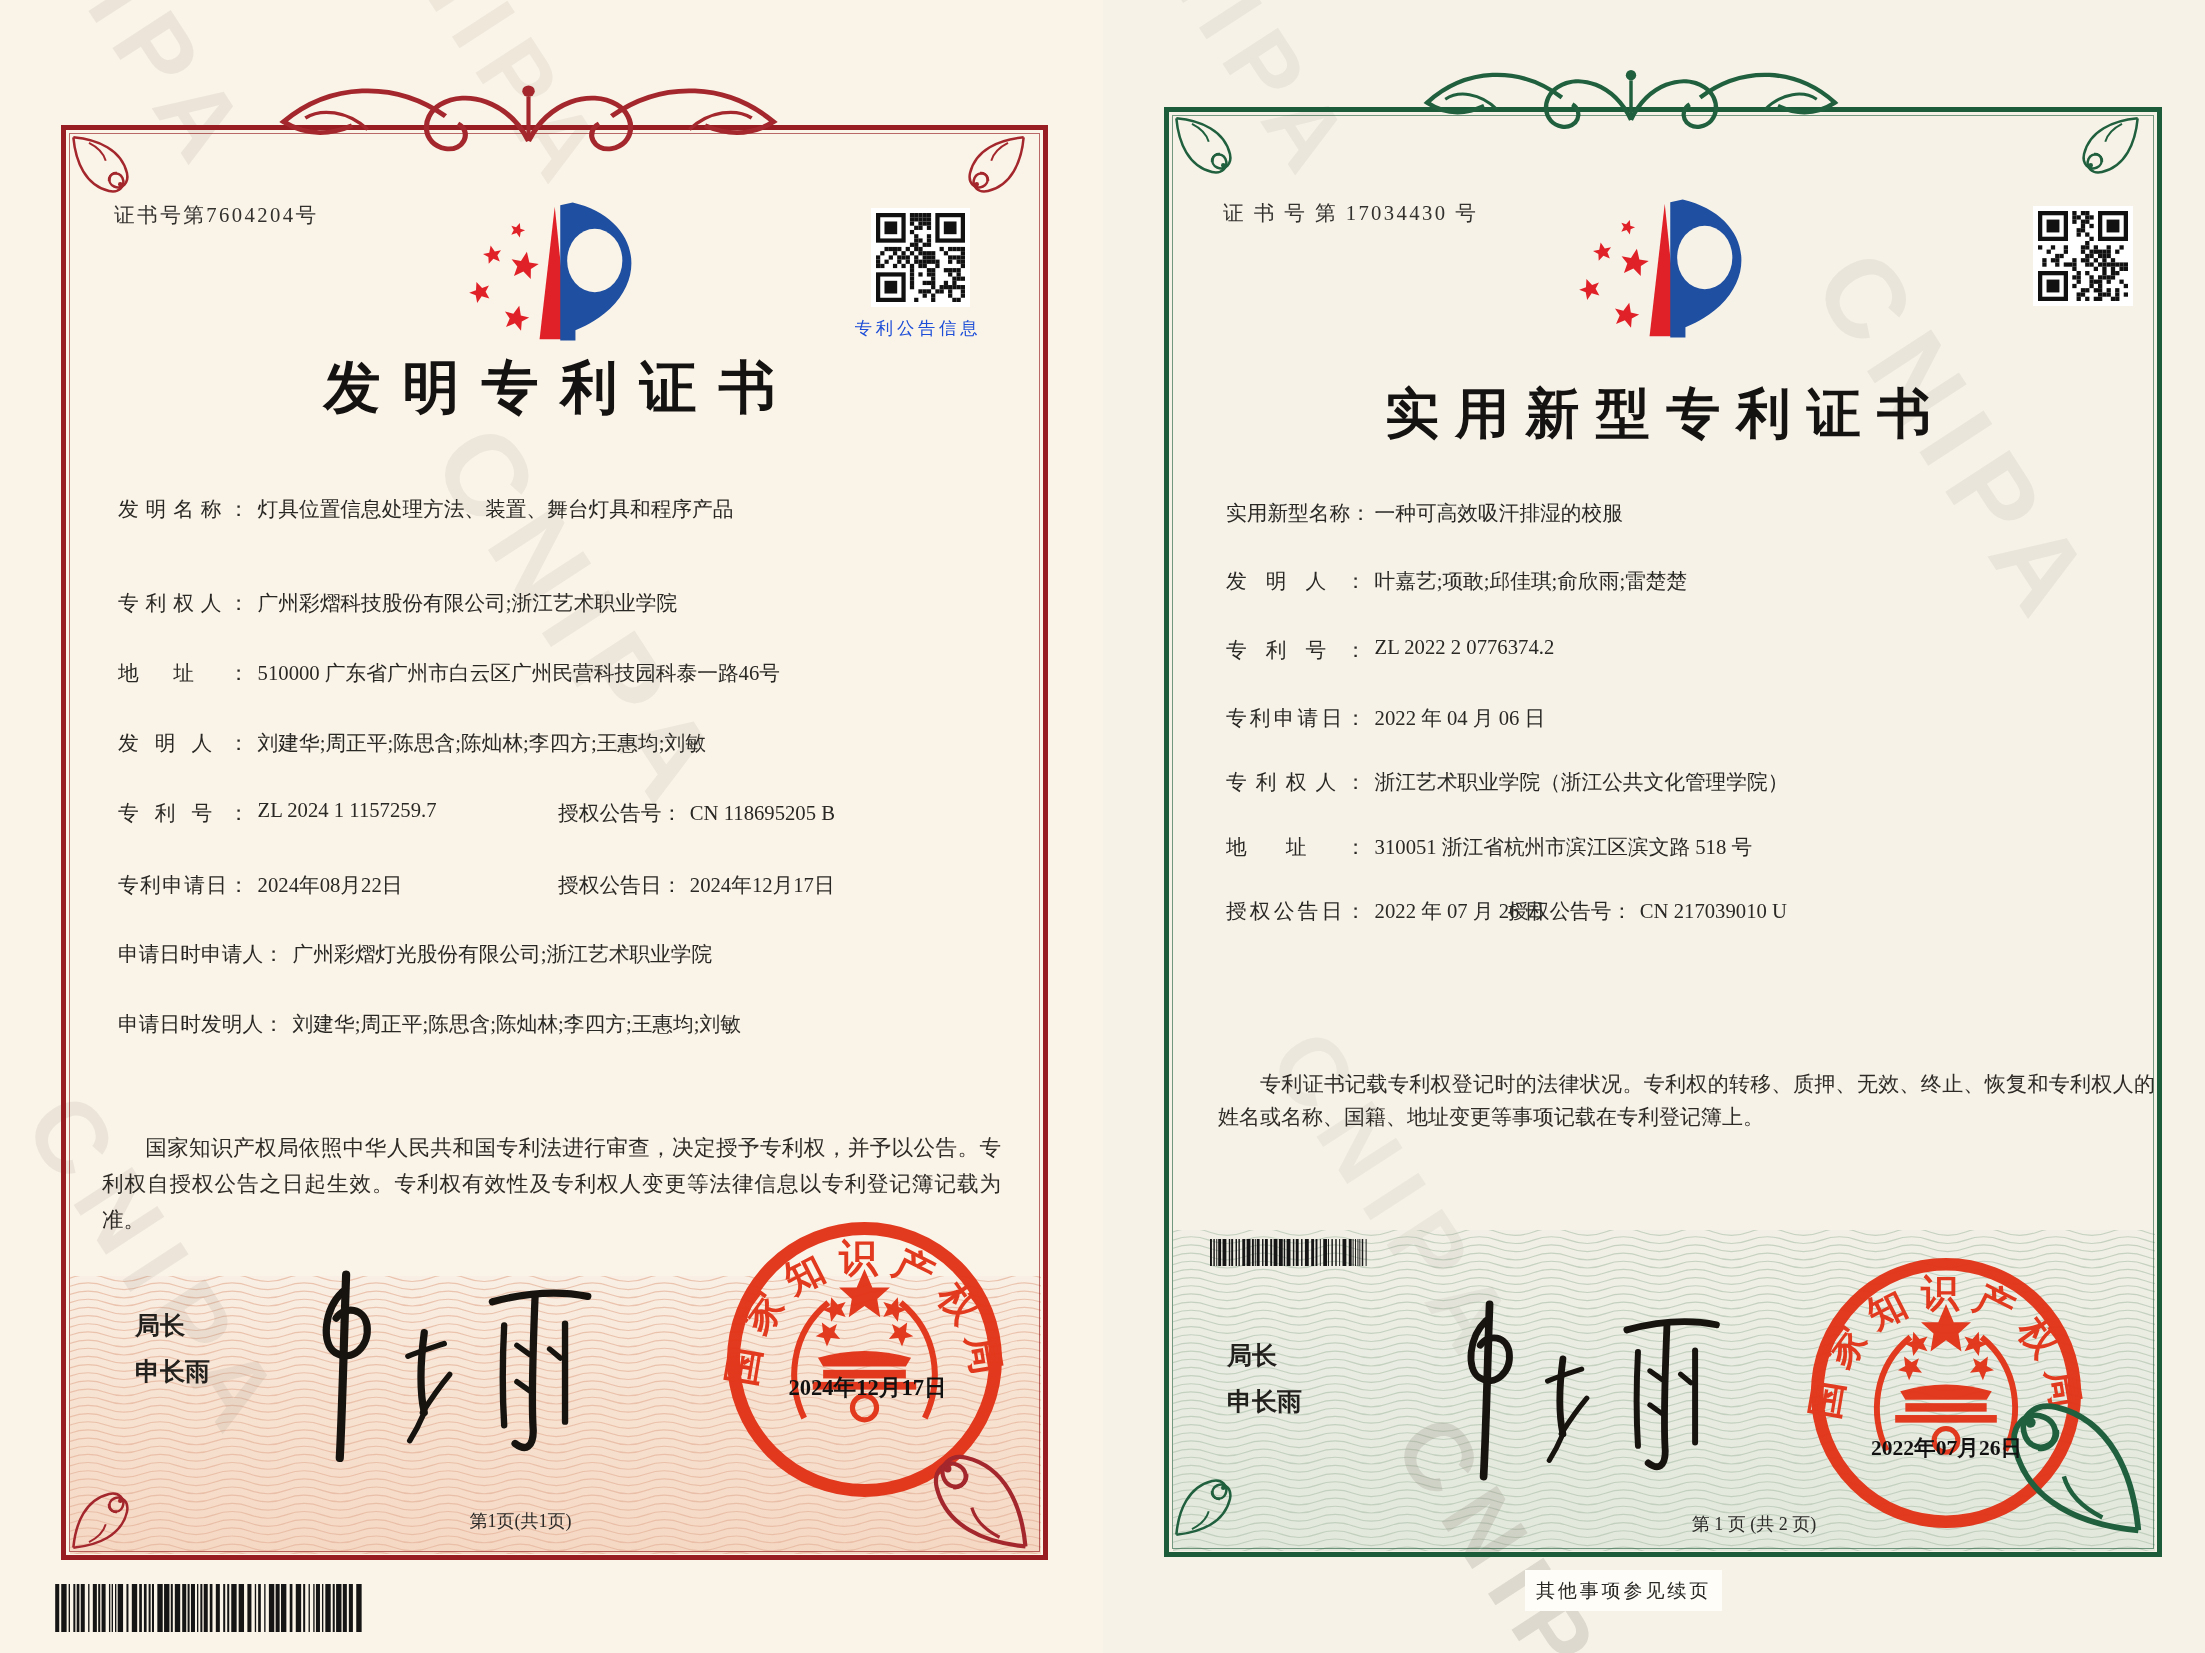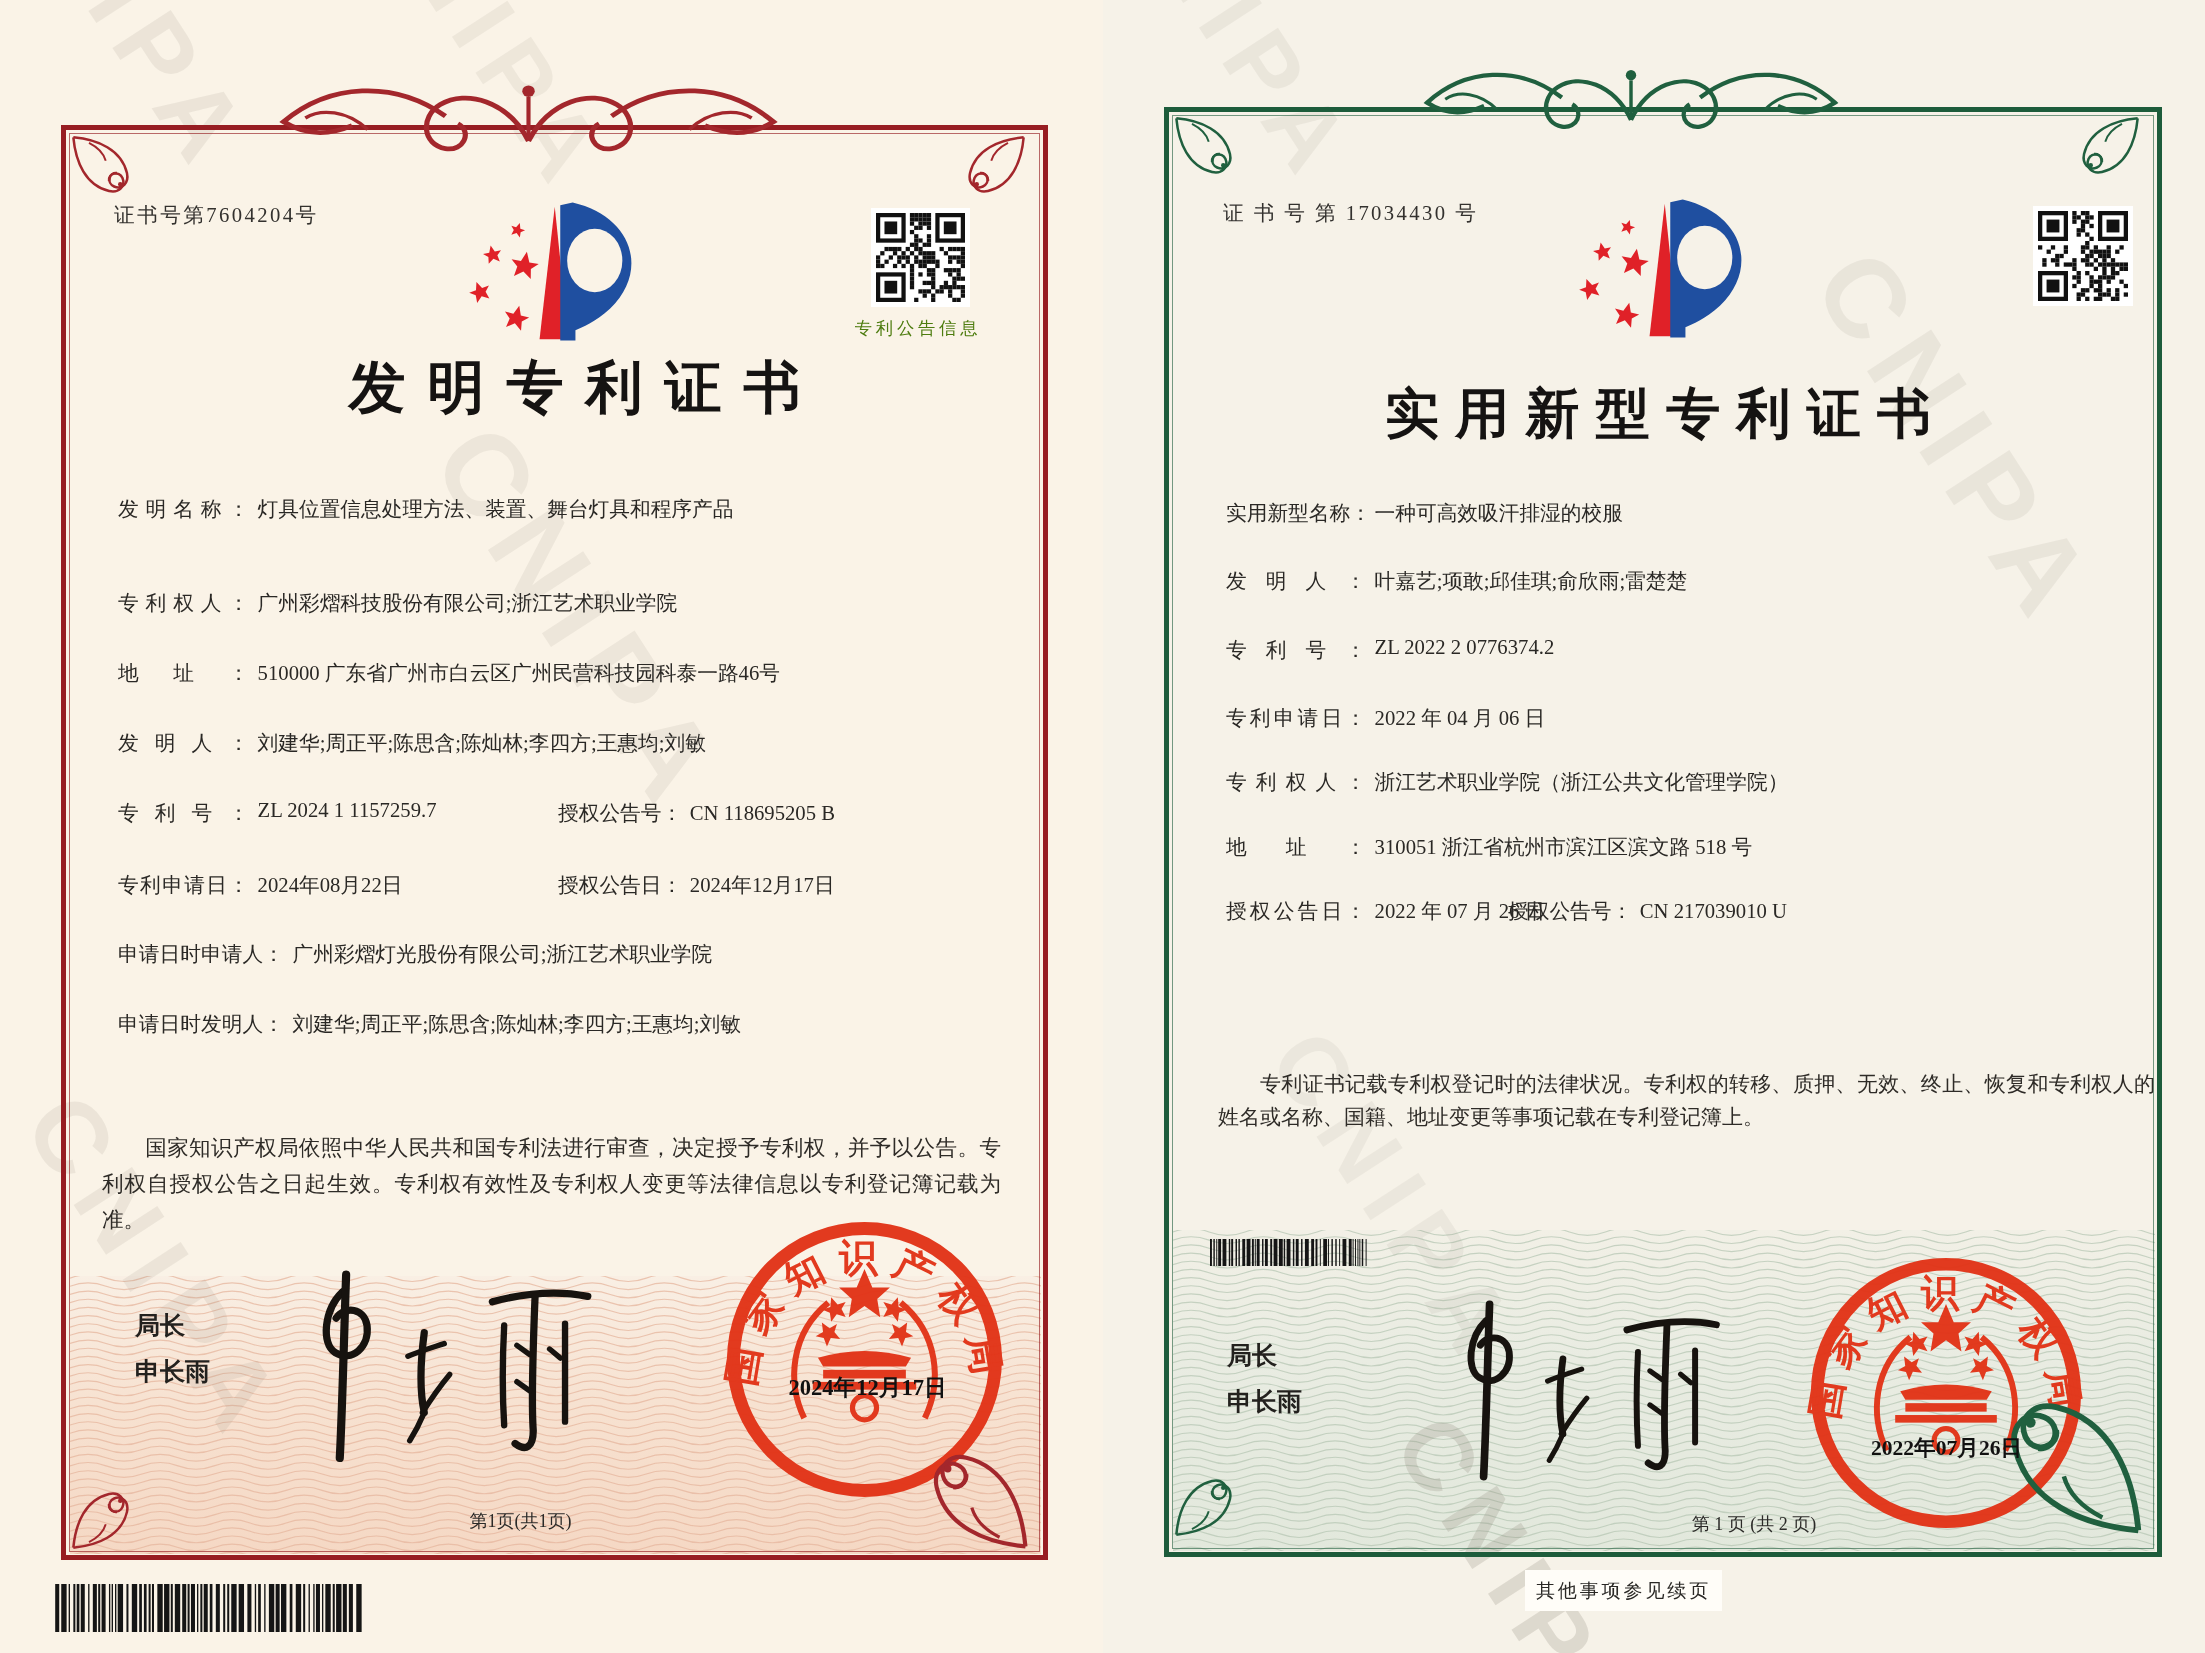--- a/index.html
+++ b/index.html
@@ -56,21 +56,21 @@
   .notice-r1{left:115px;top:969px;width:937px;font-size:21px;line-height:33px;}
   .notice-r2{left:115px;top:1068px;width:937px;font-size:21px;line-height:33px;}
 
   .director{position:absolute;z-index:3;font-size:25px;font-weight:bold;color:#23211e;line-height:46px;}
   .sig{position:absolute;z-index:3;}
   .seal{position:absolute;z-index:3;opacity:.96;}
   .seal-date{position:absolute;z-index:4;text-align:center;color:#111;font-weight:bold;white-space:nowrap;}
   .page-no{position:absolute;z-index:2;text-align:center;font-size:18px;color:#2b2a28;}
   .barcode{position:absolute;z-index:2;}
   .qr{position:absolute;z-index:2;background:#fff;padding:4.8px;}
-  .qr-label{position:absolute;z-index:2;text-align:center;font-size:17.3px;letter-spacing:3.8px;color:#4d7c0f;}
+  .qr-label{position:absolute;z-index:2;text-align:center;font-size:17.3px;letter-spacing:3.8px;color:#1d4ed8;}
   .footer-note{position:absolute;z-index:2;background:#fffdf8;text-align:center;font-size:19px;letter-spacing:2.9px;color:#2a2825;}
   .flourish{position:absolute;z-index:4;pointer-events:none;}
   .logo{position:absolute;z-index:2;}
 </style>
 </head>
 <body>
 
 <div class="cert cert-left">
 
   <div class="band band-pink" style="left:70px;top:1276px;width:971px;height:278px;">
@@ -324,21 +324,21 @@
         <rect x="17.61904761904762" y="17.61904761904762" width="26.42857142857143" height="26.42857142857143" fill="#111"></rect>
         <rect x="123.33333333333334" y="0" width="61.66666666666667" height="61.66666666666667" fill="#111"></rect>
         <rect x="132.14285714285717" y="8.80952380952381" width="44.04761904761905" height="44.04761904761905" fill="#fff"></rect>
         <rect x="140.95238095238096" y="17.61904761904762" width="26.42857142857143" height="26.42857142857143" fill="#111"></rect>
         <rect x="0" y="123.33333333333334" width="61.66666666666667" height="61.66666666666667" fill="#111"></rect>
         <rect x="8.80952380952381" y="132.14285714285717" width="44.04761904761905" height="44.04761904761905" fill="#fff"></rect>
         <rect x="17.61904761904762" y="140.95238095238096" width="26.42857142857143" height="26.42857142857143" fill="#111"></rect>
       </svg></div>
   <div class="qr-label" style="left:846px;top:316px;width:144px;">专利公告信息</div>
 
-  <div class="title title-left" style="left:61px;top:350px;width:977px;margin-left:25px;">发明专利证书</div>
+  <div class="title title-left" style="left:61px;top:350px;width:977px;">发明专利证书</div>
 
   <div class="row" style="left:118px;top:495px;">
     <span class="lbl">发明名称：</span><span class="val">灯具位置信息处理方法、装置、舞台灯具和程序产品</span>
   </div>
   <div class="row" style="left:118px;top:589px;">
     <span class="lbl">专利权人：</span><span class="val">广州彩熠科技股份有限公司;浙江艺术职业学院</span>
   </div>
   <div class="row" style="left:118px;top:659px;">
     <span class="lbl">地址：</span><span class="val">510000 广东省广州市白云区广州民营科技园科泰一路46号</span>
   </div>

